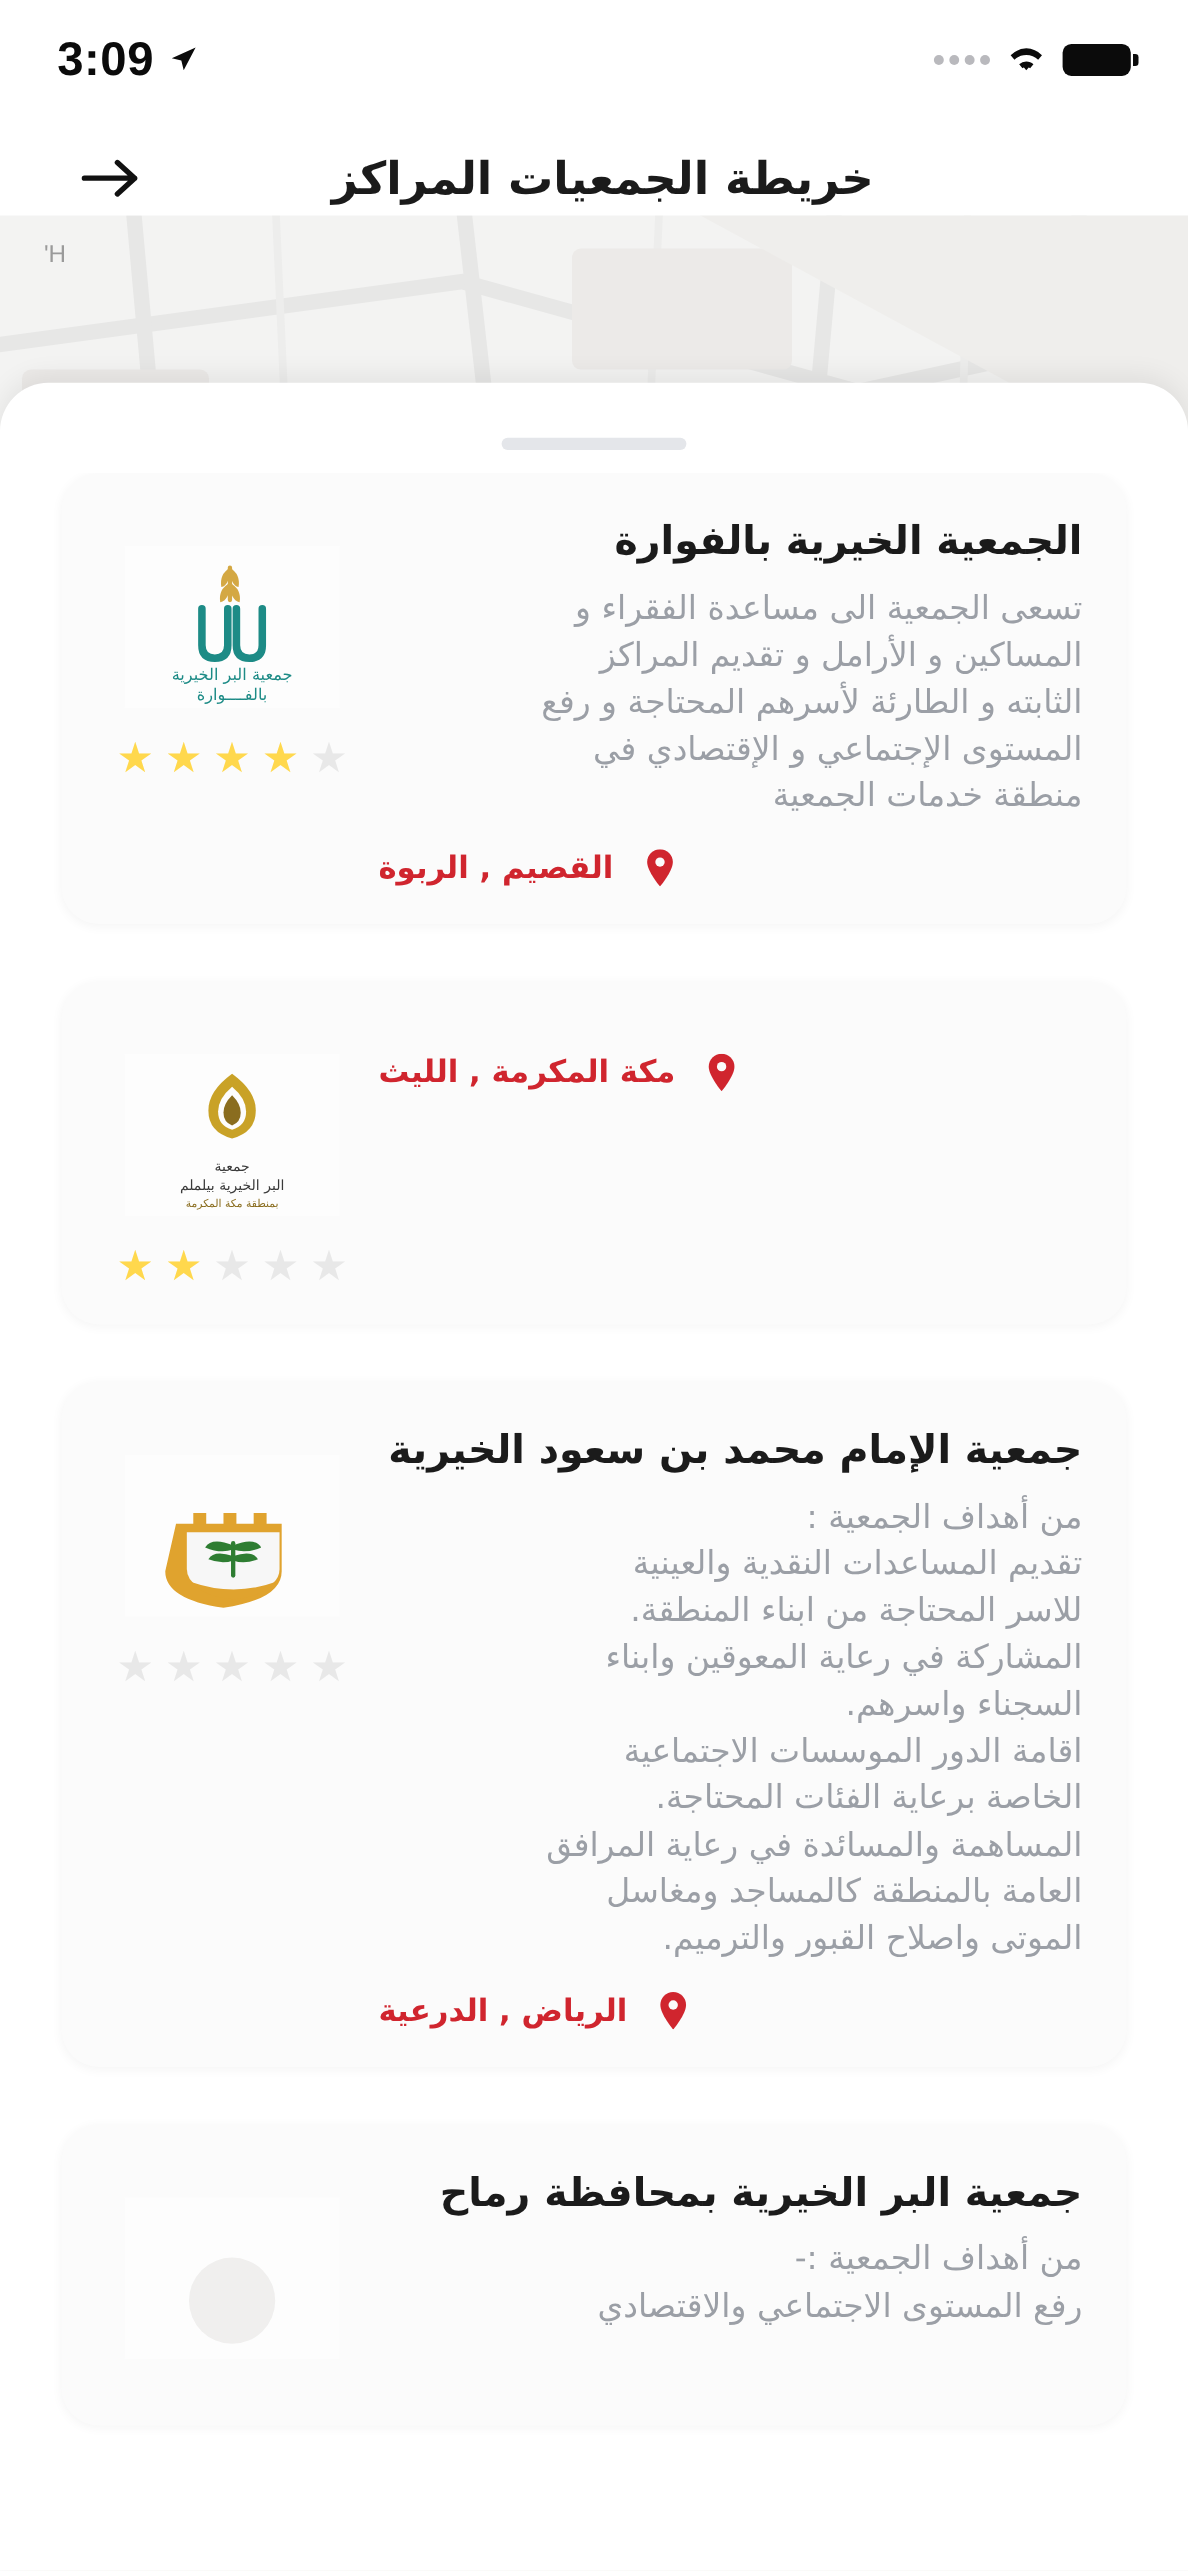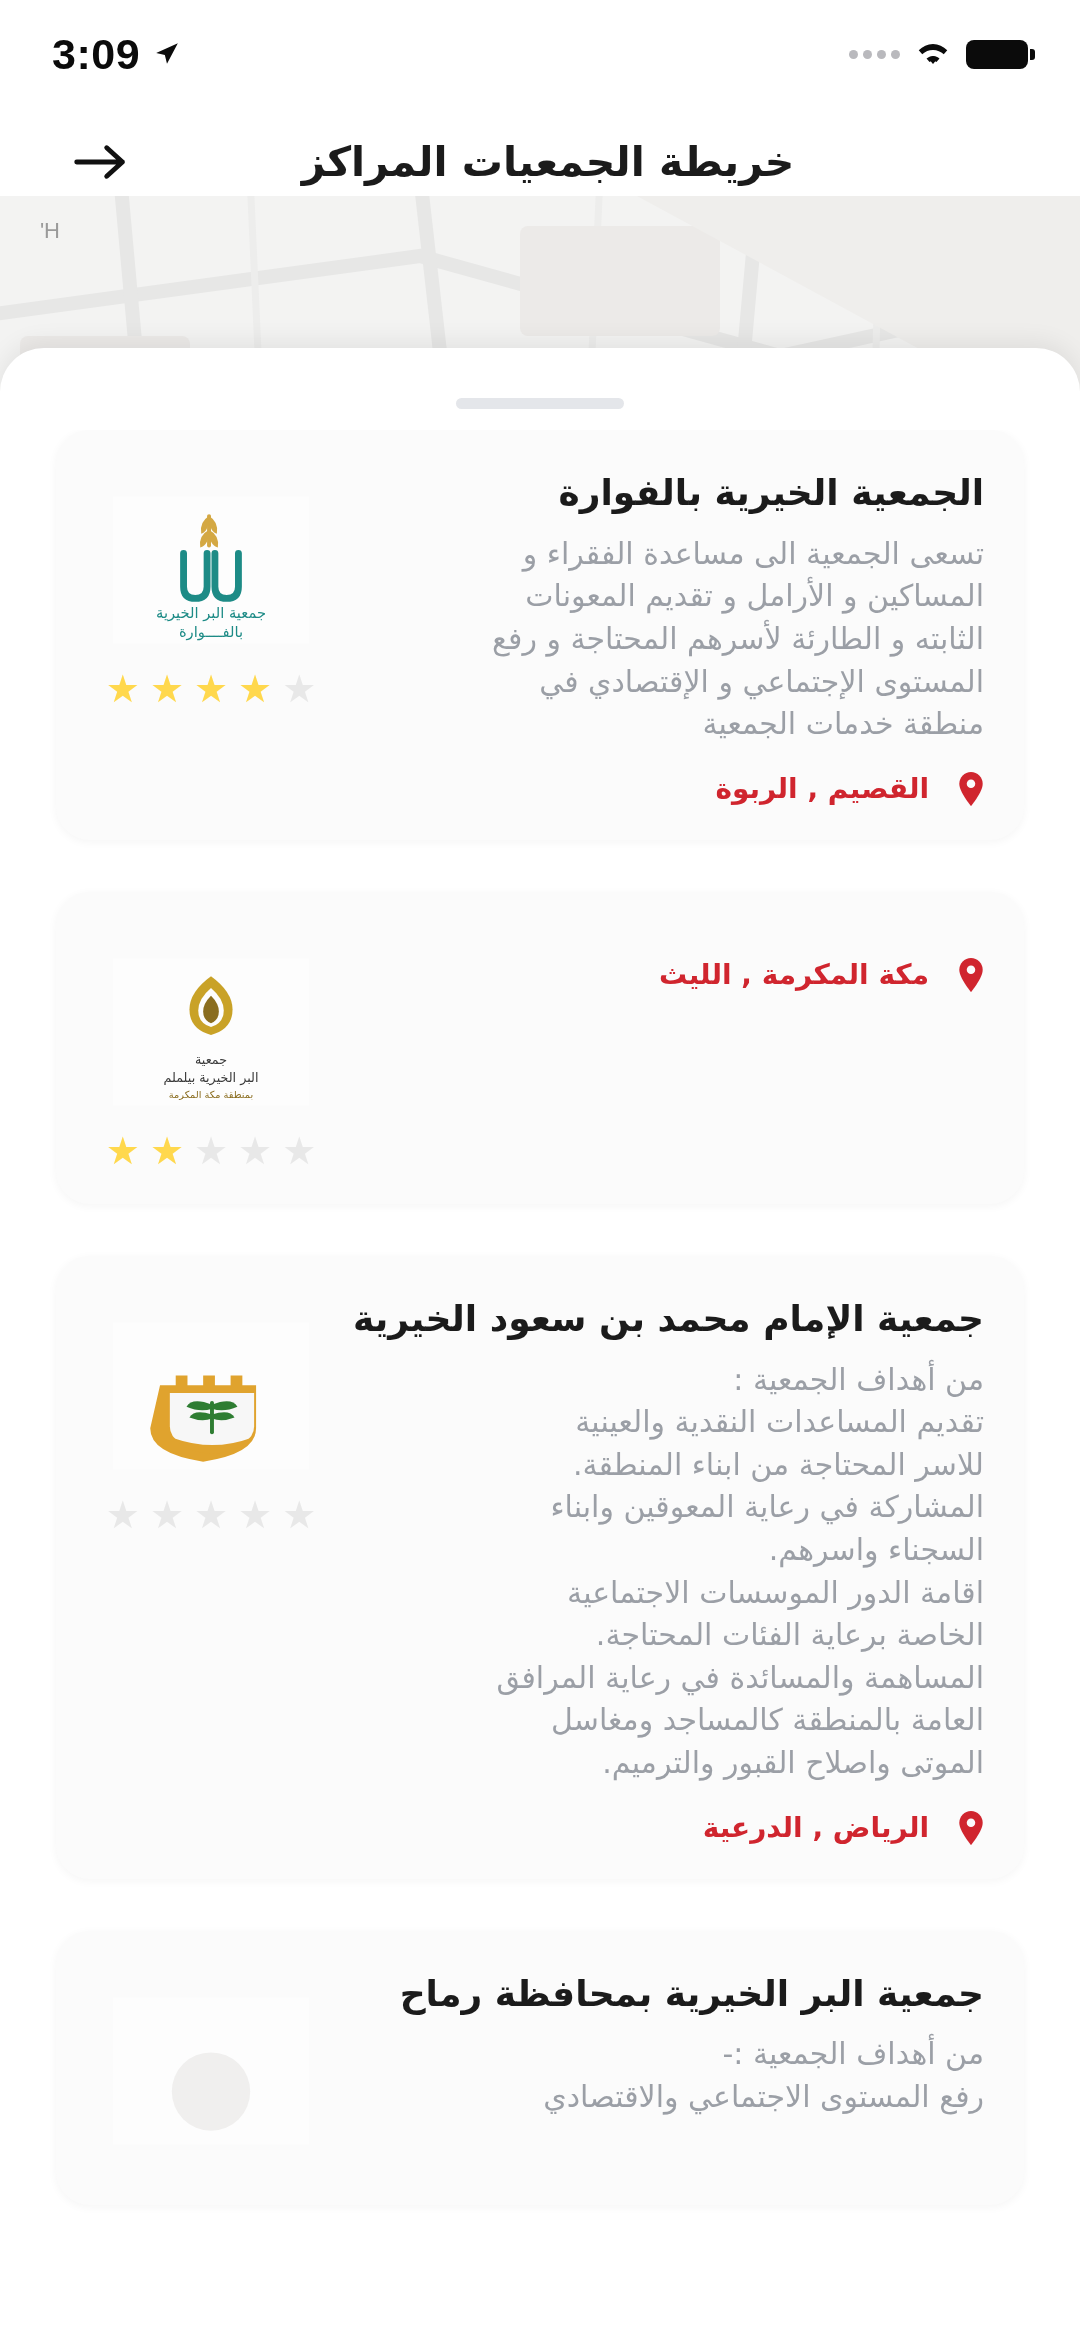--- a/index.html
+++ b/index.html
@@ -149,21 +149,21 @@
   .card-desc {
     font-size: 30px;
     line-height: 1.42;
     color: #9b9fa6;
     white-space: pre-line;
   }
   .card-loc {
     display: flex;
     flex-direction: row;
     align-items: center;
-    justify-content: flex-start;
+    justify-content: flex-end;
     gap: 29px;
     margin-top: 26px;
     direction: rtl;
   }
   .card-loc-text {
     font-size: 28px;
     font-weight: 700;
     color: #d0252e;
   }
   .pin {
@@ -277,21 +277,21 @@
 
   <div class="sheet">
     <div class="grabber"></div>
 
     <div class="cards">
 
       <div class="card">
         <div class="card-main">
           <div class="card-title">الجمعية الخيرية بالفوارة</div>
           <div class="card-desc">تسعى الجمعية الى مساعدة الفقراء و
-المساكين و الأرامل و تقديم المعونات
+المساكين و الأرامل و تقديم المراكز
 الثابته  و الطارئة لأسرهم المحتاجة و رفع
 المستوى الإجتماعي و الإقتصادي في
 منطقة خدمات الجمعية</div>
           <div class="card-loc">
             <span class="pin">
               <svg viewBox="0 0 24 32" width="26" height="34">
                   <path d="M12 0C5.9 0 1 4.9 1 11c0 8 11 21 11 21s11-13 11-21C23 4.9 18.1 0 12 0z" fill="#d0252e"></path>
                   <circle cx="12" cy="11" r="4" fill="#fbfbfb"></circle>
                 </svg>
             </span>

